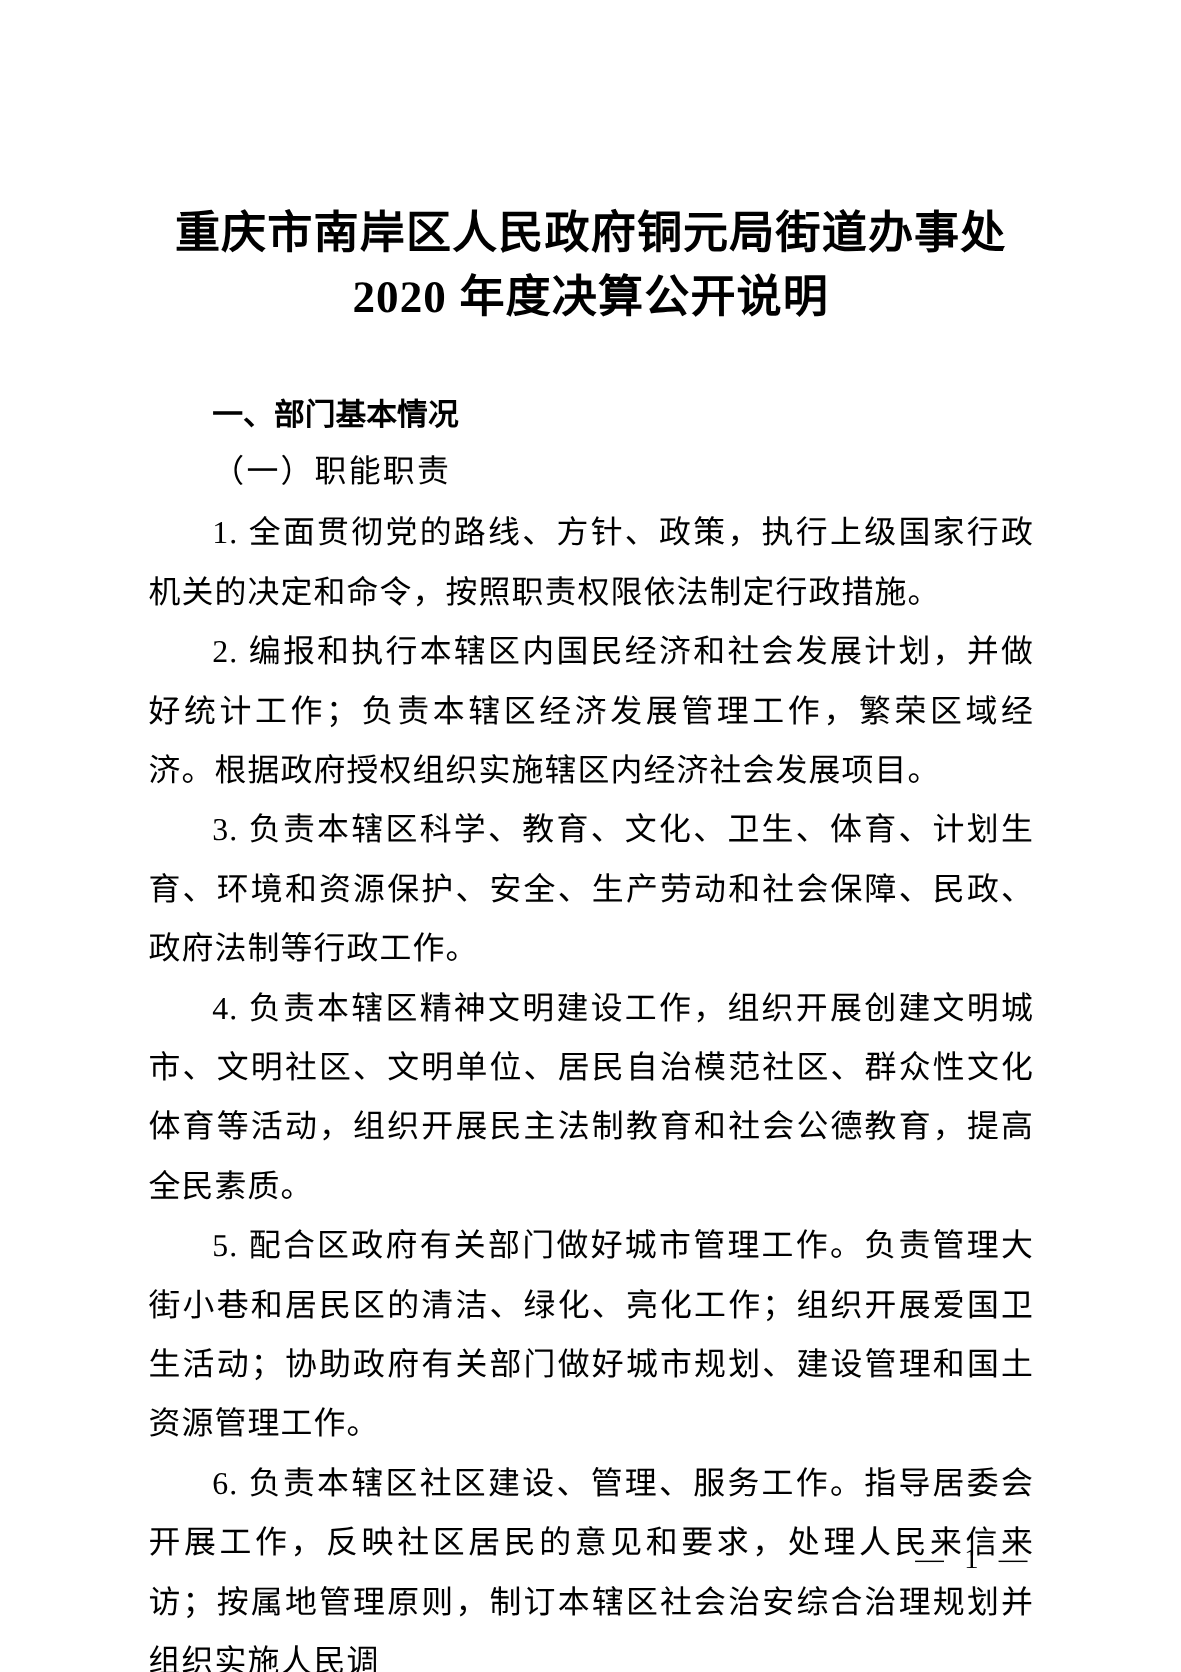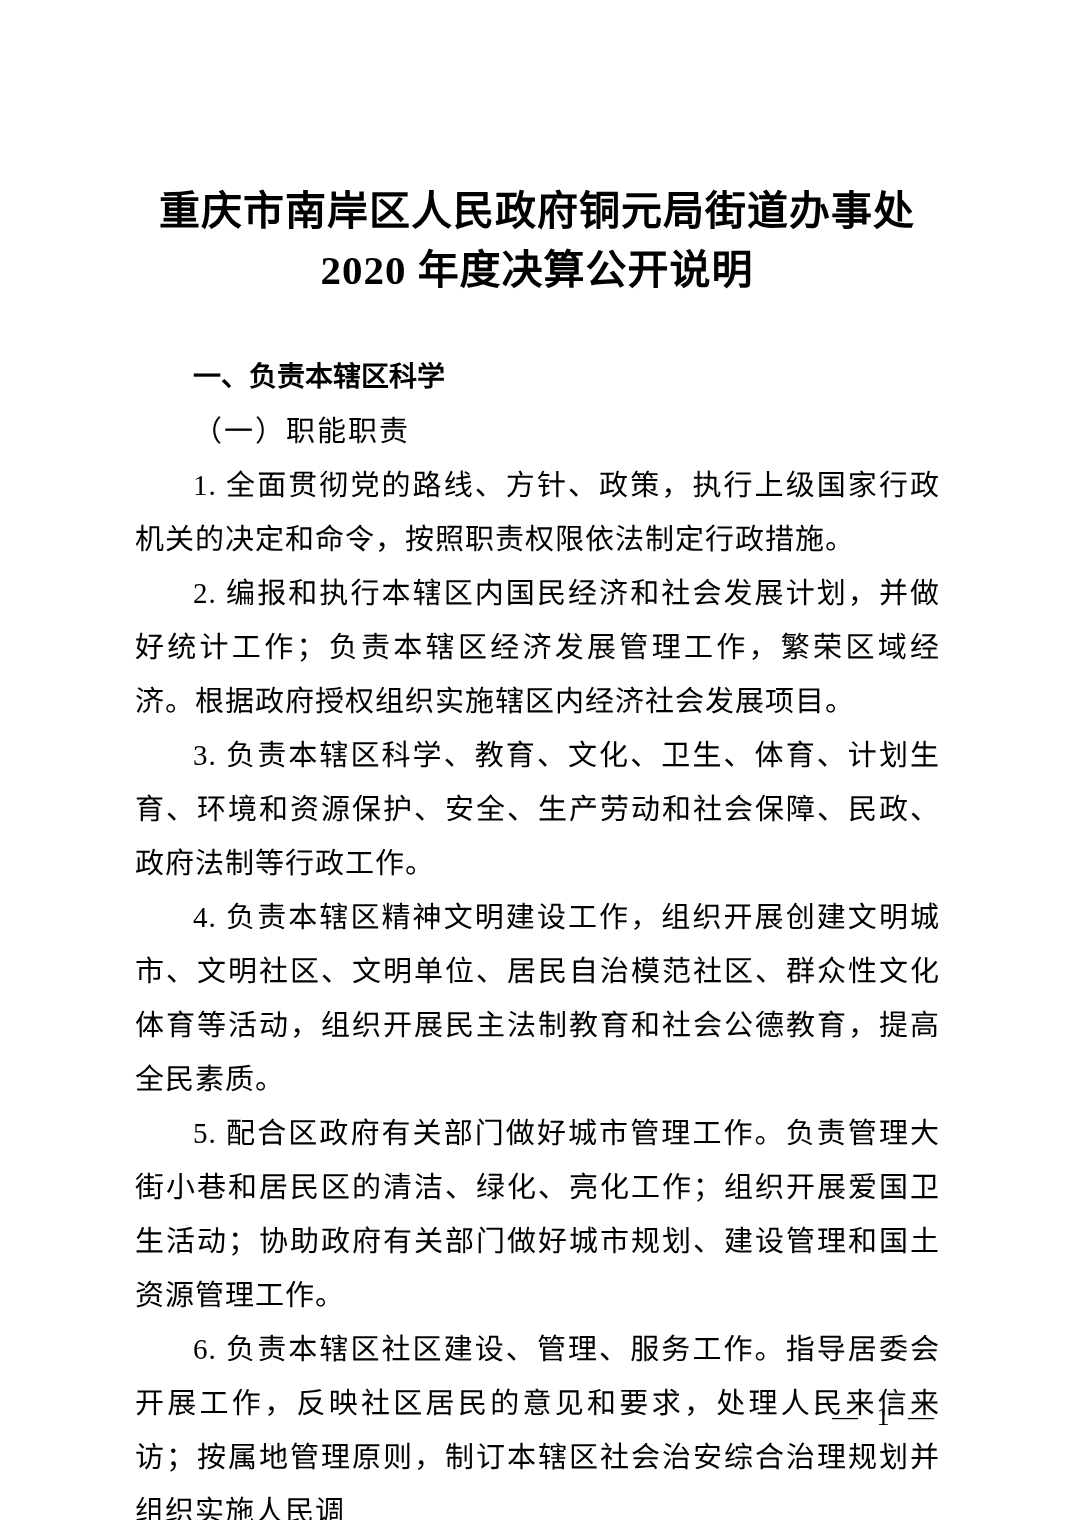--- a/index.html
+++ b/index.html
@@ -33,21 +33,21 @@
   }
   .section-heading {
     font-family: "Liberation Sans", sans-serif; 
     font-weight: bold;
     font-size: 28px;
     line-height: 54px;
     text-indent: 58px;
     margin: 0;
   }
   .sub-heading {
-    font-family: Liberation Sans, sans-serif; 
+    font-family: Liberation Mono, monospace; 
     font-weight: normal;
     font-size: 29px;
     line-height: 54px;
     text-indent: 58px;
     margin: 0;
     letter-spacing: 2px;
   }
   .body-paragraph {
     font-family: "Liberation Serif", serif; 
     font-size: 29px;
@@ -72,21 +72,21 @@
 <body>
 
 <div class="page">
 
   <div class="title-block">
     <div class="title-line">重庆市南岸区人民政府铜元局街道办事处</div>
     <div class="title-line">2020 年度决算公开说明</div>
   </div>
 
   <div class="content">
-    <h2 class="section-heading">一、负责本辖区科学</h2>
+    <h2 class="section-heading">一、部门基本情况</h2>
     <h3 class="sub-heading">（一）职能职责</h3>
 
     <p class="body-paragraph">1. 全面贯彻党的路线、方针、政策，执行上级国家行政机关的决定和命令，按照职责权限依法制定行政措施。</p>
     <p class="body-paragraph">2. 编报和执行本辖区内国民经济和社会发展计划，并做好统计工作；负责本辖区经济发展管理工作，繁荣区域经济。根据政府授权组织实施辖区内经济社会发展项目。</p>
     <p class="body-paragraph">3. 负责本辖区科学、教育、文化、卫生、体育、计划生育、环境和资源保护、安全、生产劳动和社会保障、民政、政府法制等行政工作。</p>
     <p class="body-paragraph">4. 负责本辖区精神文明建设工作，组织开展创建文明城市、文明社区、文明单位、居民自治模范社区、群众性文化体育等活动，组织开展民主法制教育和社会公德教育，提高全民素质。</p>
     <p class="body-paragraph">5. 配合区政府有关部门做好城市管理工作。负责管理大街小巷和居民区的清洁、绿化、亮化工作；组织开展爱国卫生活动；协助政府有关部门做好城市规划、建设管理和国土资源管理工作。</p>
     <p class="body-paragraph">6. 负责本辖区社区建设、管理、服务工作。指导居委会开展工作，反映社区居民的意见和要求，处理人民来信来访；按属地管理原则，制订本辖区社会治安综合治理规划并组织实施人民调</p>
   </div>
 

